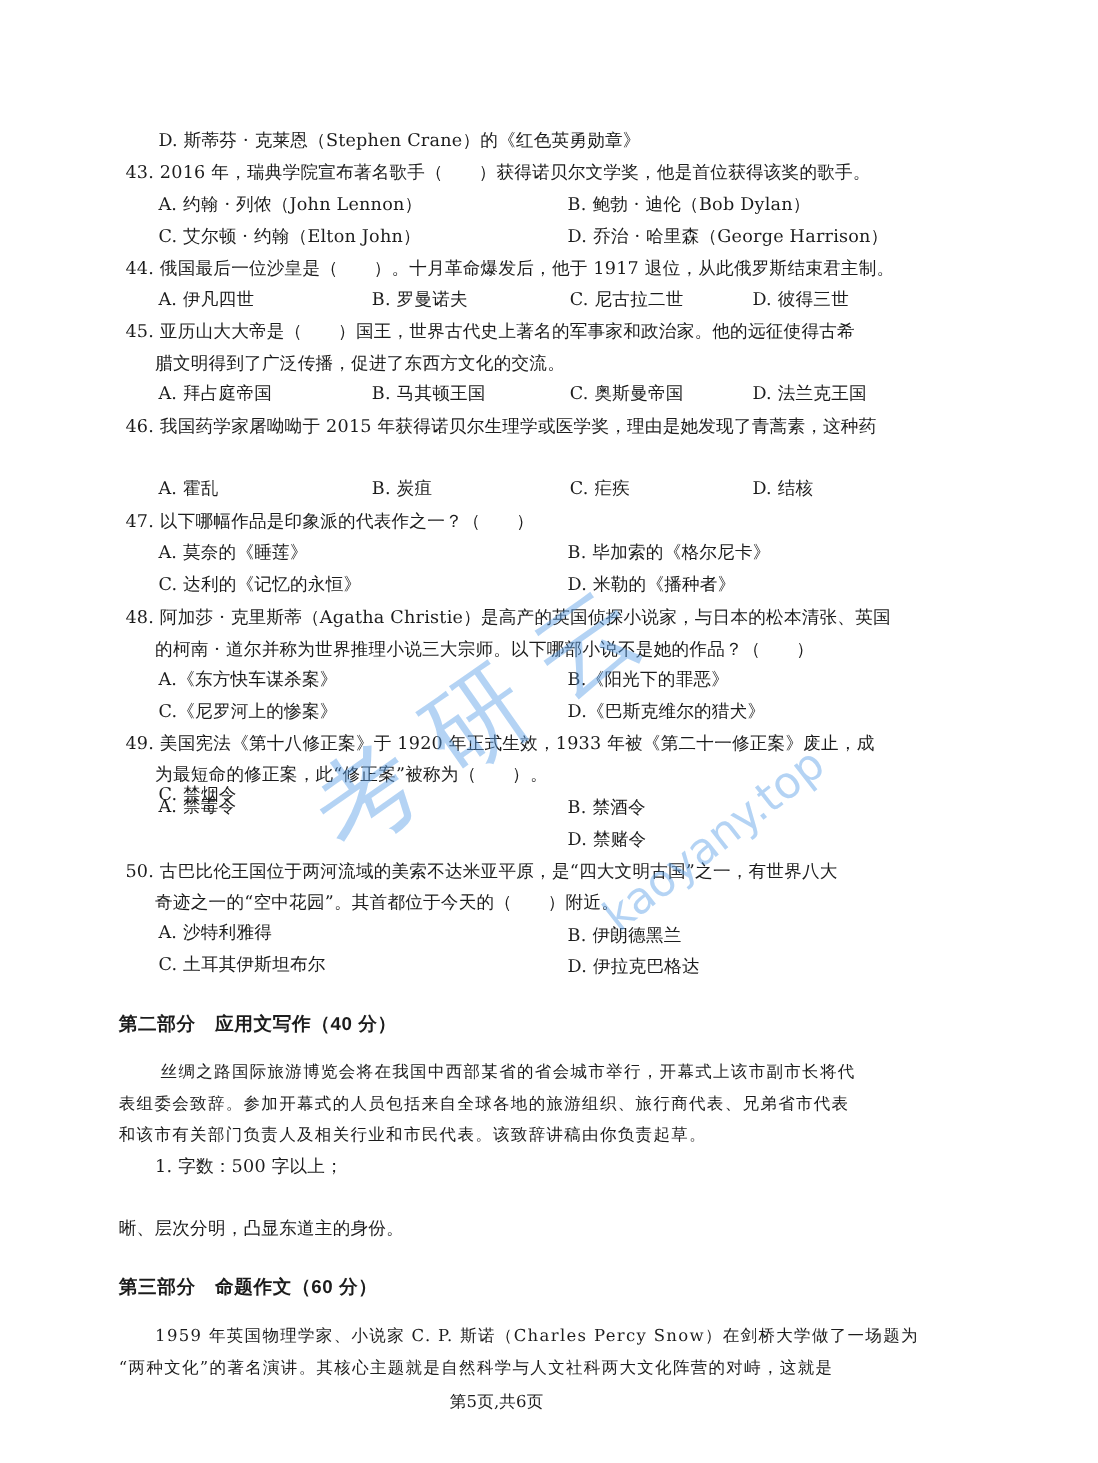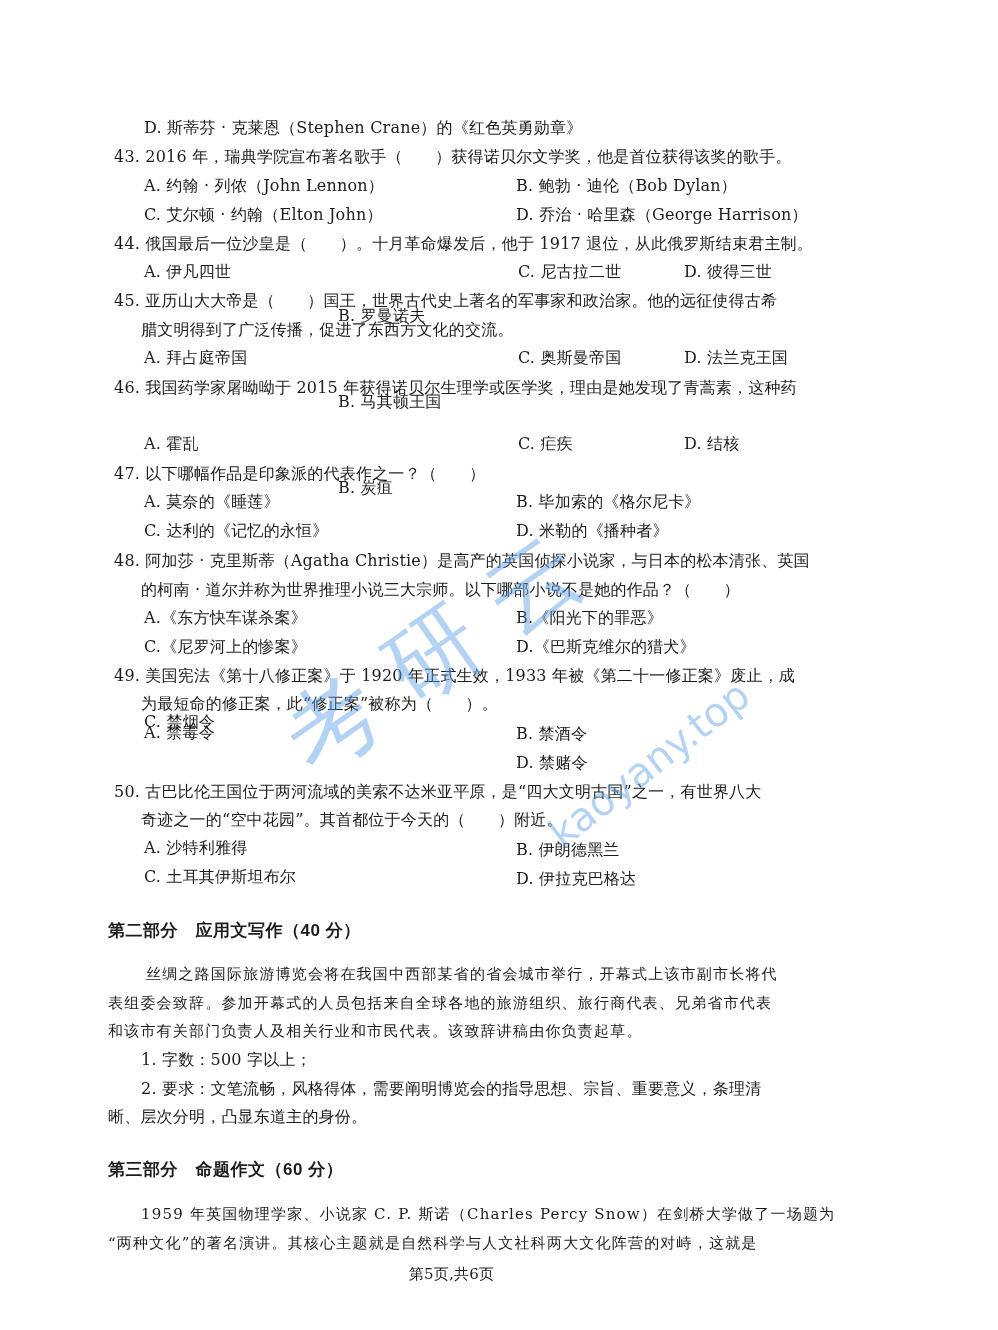--- a/index.html
+++ b/index.html
@@ -6,21 +6,21 @@
   body {
     width: 998px; height: 1330px; background: #ffffff; position: relative; overflow: hidden;
     font-family: "DejaVu Serif", "Liberation Serif", serif; color: #1c1c1c;
   }
   .page { position: absolute; left: 0; top: 0; width: 998px; height: 1330px; }
   .line { position: absolute; font-size: 16px; line-height: 20px; white-space: nowrap; letter-spacing: 0.2px; }
   .q { left: 114px; }
   .cont { left: 141px; }
   .opt { left: 144px; }
   .c2 { left: 516px; }
-  .c4b { left: 338px; margin-top: 44px; }
+  .c4b { left: 338px; }
   .c4c { left: 518px; }
   .c4d { left: 684px; }
   .heading { left: 108px; font-family: Liberation Sans, sans-serif; font-size: 17px; font-weight: bold; letter-spacing: 0.5px; }
   .kai { font-family: "DejaVu Serif", serif; font-size: 15px; letter-spacing: 1.2px; }
   .footer { left: 0; width: 903px; text-align: center; font-size: 15px; }
   .watermark { position: absolute; color: #5aa0e8; opacity: 0.45; pointer-events: none; font-family: "DejaVu Sans", sans-serif; }
   .wm-cn { left: 260px; top: 700px; font-size: 92px; transform: rotate(-35deg); transform-origin: left top; letter-spacing: 30px; }
   .wm-url { left: 540px; top: 820px; font-size: 40px; transform: rotate(-38deg); transform-origin: left top; }
 </style>
 </head>
@@ -80,21 +80,20 @@
   <div class="line opt" style="top:838px">A. 沙特利雅得</div>
   <div class="line c2" style="top:840px">B. 伊朗德黑兰</div>
   <div class="line opt" style="top:867px">C. 土耳其伊斯坦布尔</div>
   <div class="line c2" style="top:869px">D. 伊拉克巴格达</div>
 
   <div class="line heading" style="top:921px">第二部分　应用文写作（40 分）</div>
   <div class="line kai" style="left:146px; top:964px">丝绸之路国际旅游博览会将在我国中西部某省的省会城市举行，开幕式上该市副市长将代</div>
   <div class="line kai" style="left:108px; top:993px">表组委会致辞。参加开幕式的人员包括来自全球各地的旅游组织、旅行商代表、兄弟省市代表</div>
   <div class="line kai" style="left:108px; top:1021px">和该市有关部门负责人及相关行业和市民代表。该致辞讲稿由你负责起草。</div>
   <div class="line" style="left:141px; top:1050px">1. 字数：500 字以上；</div>
-  <div class="line" style="left:141px; top:1079px">2. 要求：文笔流畅，风格得体，需要阐明博览会的指导思想、宗旨、重要意义，条理清</div>
   <div class="line" style="left:108px; top:1107px">晰、层次分明，凸显东道主的身份。</div>
 
   <div class="line heading" style="top:1160px">第三部分　命题作文（60 分）</div>
   <div class="line kai" style="left:141px; top:1204px">1959 年英国物理学家、小说家 C. P. 斯诺（Charles Percy Snow）在剑桥大学做了一场题为</div>
   <div class="line kai" style="left:108px; top:1233px">“两种文化”的著名演讲。其核心主题就是自然科学与人文社科两大文化阵营的对峙，这就是</div>
 
   <div class="line footer" style="top:1264px">第5页,共6页</div>
 
   <div class="watermark wm-cn">考研云</div>
   <div class="watermark wm-url">kaoyany.top</div>

